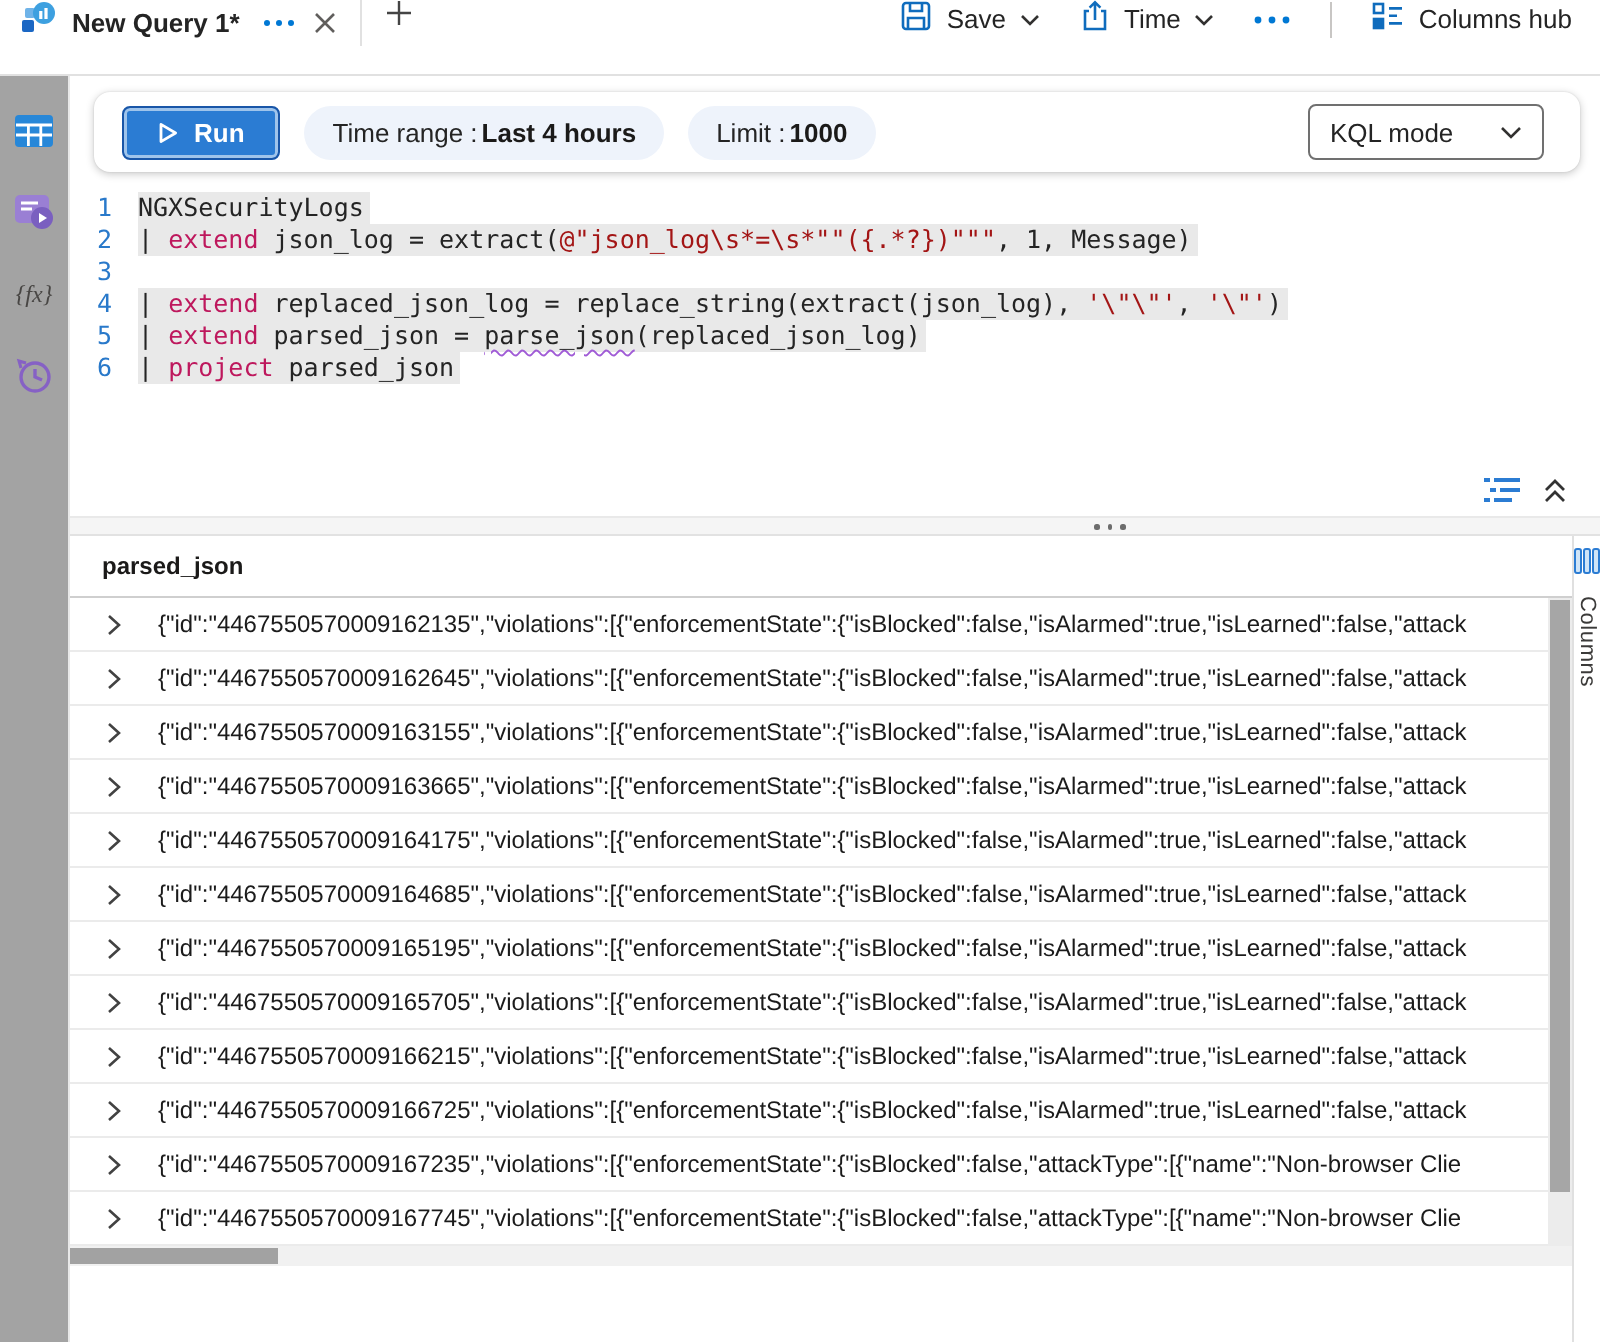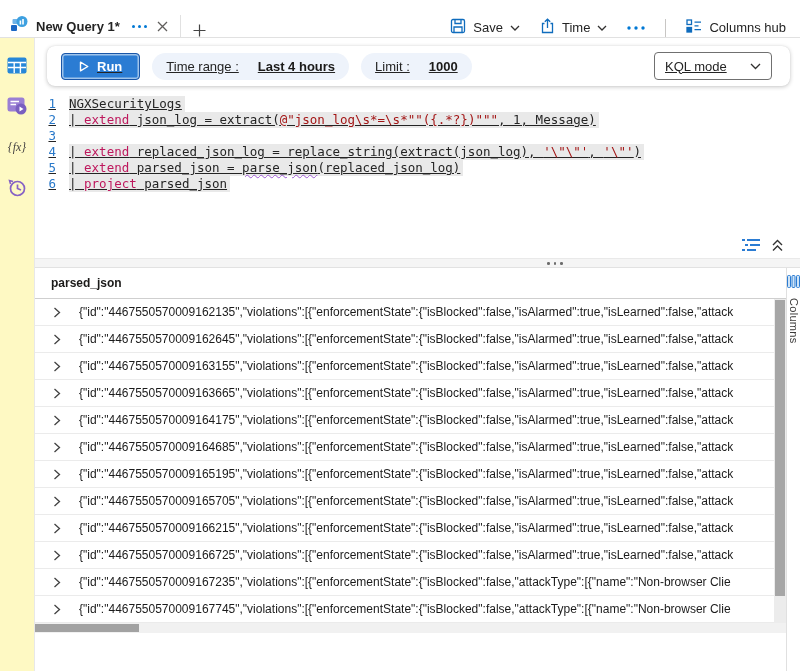--- a/index.html
+++ b/index.html
@@ -1,45 +1,45 @@
 <!DOCTYPE html>
 <html><head>
 <meta charset="utf-8">
 <style>
   * { box-sizing: border-box; margin: 0; padding: 0; }
   html, body { background: #fff; }
   body { font-family: "Liberation Sans", sans-serif; color: #242424; }
   #app { position: relative; width: 800px; height: 671px; background: #fff; overflow: hidden; }
 
   
-  .topbar { height: 38px; display: flex; align-items: flex-end; border-bottom: 1px solid #e1e1e1; background: #fff; }
+  .topbar { height: 38px; display: flex; align-items: flex-start; border-bottom: 1px solid #e1e1e1; background: #fff; }
   .doc-tab { display: flex; align-items: center; gap: 8px; padding: 0 12px 0 10px; border-right: 1px solid #e1e1e1; cursor: pointer; }
   .doc-tab .title { font-size: 13px; font-weight: 700; color: #242424; white-space: nowrap; }
   .tab-dots { display: flex; gap: 3px; margin-left: 4px; }
   .tab-dots i { width: 3px; height: 3px; border-radius: 50%; background: #0078d4; }
   .tab-close { margin-left: 2px; display: flex; align-items: center; }
   .newtab-btn { width: 38px; display: flex; align-items: center; justify-content: center; cursor: pointer; }
   .topbar-actions { margin-left: auto; display: flex; align-items: center; gap: 20px; padding-right: 14px; font-size: 13px; }
   .tb-btn { display: flex; align-items: center; gap: 7px; cursor: pointer; white-space: nowrap; background: none; border: none; font-size: 13px; color: #242424; font-family: inherit; }
   .tb-divider { width: 1px; height: 18px; background: #c8c6c4; }
 
   
   .main { display: flex; height: 633px; }
-  .rail { width: 35px; border-right: 1px solid #e8e8e8; display: flex; flex-direction: column; align-items: center; padding-top: 16px; gap: 19px; background: #fef9c3; }
+  .rail { width: 35px; border-right: 1px solid #e8e8e8; display: flex; flex-direction: column; align-items: center; padding-top: 16px; gap: 19px; background: #a3a3a3; }
   .rail .rail-btn { width: 22px; height: 22px; display: flex; align-items: center; justify-content: center; cursor: pointer; background: none; border: none; }
   .fx-label { font-size: 12px; color: #484644; font-style: italic; font-family: "Liberation Serif", serif; }
   .content { flex: 1; display: flex; flex-direction: column; min-width: 0; }
 
   
-  .query-pane { height: 220px; position: relative; background: #fff; text-decoration: underline; }
+  .query-pane { height: 220px; position: relative; background: #fff; }
   .toolbar-card { margin: 8px 10px 0 12px; height: 40px; border-radius: 8px; background: #fff;
     box-shadow: 0 1px 4px rgba(0,0,0,.22), 0 0 1px rgba(0,0,0,.12); display: flex; align-items: center; padding: 0 14px; gap: 12px; }
   .run-btn { height: 27px; padding: 0 17px; background: #2b7cd3; border: 1px solid #1956a8; box-shadow: inset 0 0 0 1.5px rgba(255,255,255,.55);
     border-radius: 4px; color: #fff; font-size: 13px; font-weight: 600; display: flex; align-items: center; gap: 8px; cursor: pointer; font-family: inherit; }
-  .pill { height: 27px; background: #eef3fb; border-radius: 16px; display: flex; align-items: center; padding: 0 14px; font-size: 13px; gap: 19px; cursor: pointer; border: none; font-family: inherit; color: #242424; }
+  .pill { height: 27px; background: #eef3fb; border-radius: 16px; display: flex; align-items: center; padding: 0 14px; font-size: 13px; gap: 2px; cursor: pointer; border: none; font-family: inherit; color: #242424; }
   .pill b { font-weight: 700; color: #1b1a19; }
   .mode-select { margin-left: auto; margin-right: 4px; height: 28px; min-width: 118px; border: 1px solid #707070; border-radius: 4px;
     display: flex; align-items: center; justify-content: space-between; padding: 0 10px; font-size: 13px; gap: 14px; cursor: pointer; background: #fff; font-family: inherit; color: #242424; }
 
   .editor { margin-top: 10px; font-family: "DejaVu Sans Mono", monospace; font-size: 12.5px; line-height: 16px; }
   .code-line { display: flex; }
   .ln { width: 34px; text-align: right; padding-right: 13px; color: #2979ca; flex: none; user-select: none; }
   .lc { white-space: pre; background: #e9e9e9; padding: 0 3px 0 0; }
   .tk-k { color: #be185d; }
   .tk-s { color: #a31515; }

